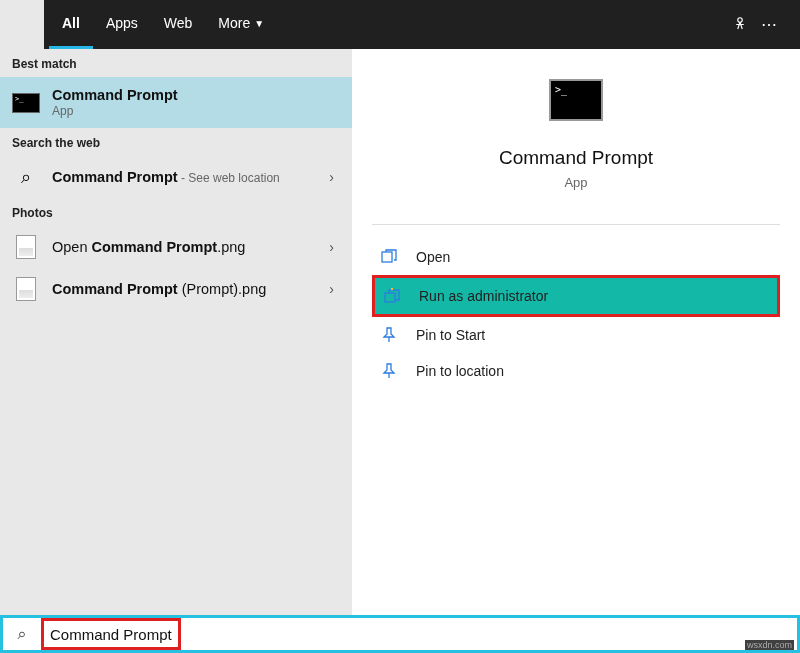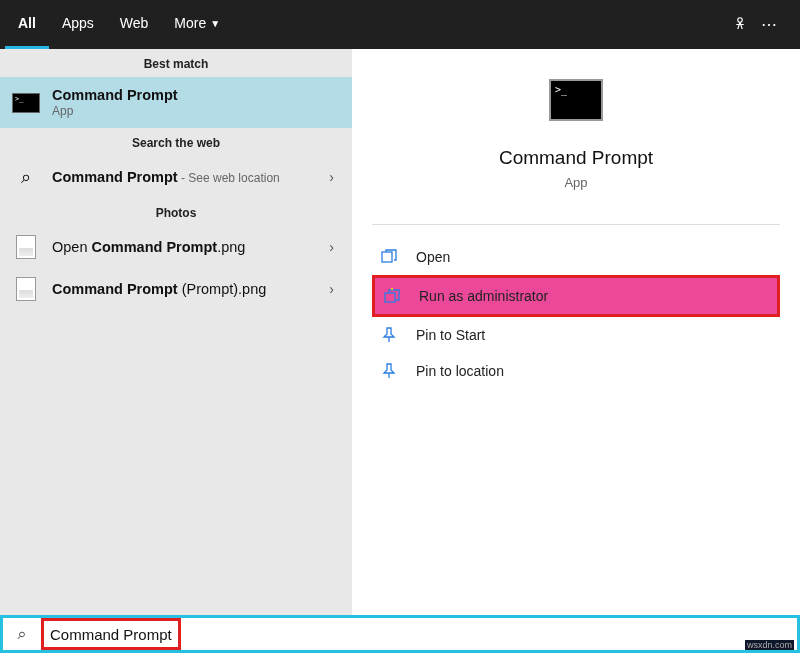--- a/index.html
+++ b/index.html
@@ -1,32 +1,32 @@
 <!DOCTYPE html>
 <html><head>
   <meta charset="utf-8">
   <style>
     * { margin: 0; padding: 0; box-sizing: border-box; font-family: "Segoe UI", Arial, sans-serif; }
     body { width: 800px; height: 653px; background: #e8e8e8; overflow: hidden; position: relative; }
 
     
-    .header { height: 49px; background: #202020; display: flex; align-items: center; padding: 0 5px; color: #fff; }
+    .header { height: 49px; background: #202020; display: flex; align-items: center; padding: 0 5px; color: #fff; margin-left: 44px; }
     .tab-row { display: flex; align-items: center; height: 100%; }
     .tab { padding: 0 13px; height: 100%; display: flex; align-items: center; font-size: 14px; cursor: pointer; border-bottom: 3px solid transparent; }
     .tab.active { border-bottom: 3px solid #25b8e6; font-weight: 600; }
     .tab .chev { margin-left: 4px; font-size: 10px; }
     .header-right { margin-left: auto; display: flex; align-items: center; gap: 12px; padding-right: 18px; }
     .header-icon { font-size: 16px; cursor: pointer; }
 
     
     .main { display: flex; height: 566px; }
     .left { width: 352px; background: #e8e8e8; display: flex; flex-direction: column; }
     .right { flex: 1; background: #fff; }
 
-    .section-header { font-size: 12px; font-weight: 600; padding: 8px 27px 6px; color: #222; text-align: center; }
+    .section-header { font-size: 12px; font-weight: 600; padding: 8px 12px 6px; color: #222; }
 
     .result-row { display: flex; align-items: center; padding: 10px 12px; gap: 12px; cursor: pointer; position: relative; }
     .result-row.selected { background: #b3dce6; }
     .result-icon { width: 28px; height: 22px; flex-shrink: 0; display: flex; align-items: center; justify-content: center; }
     .cmd-icon { width: 28px; height: 20px; background: #000; border: 1px solid #666; position: relative; }
     .cmd-icon::before { content: ">_"; color: #fff; font-size: 7px; position: absolute; top: 1px; left: 2px; font-family: monospace; }
     .file-icon { width: 20px; height: 24px; border: 1px solid #999; background: #fff; position: relative; }
     .file-icon::after { content: ""; position: absolute; bottom: 2px; left: 2px; right: 2px; height: 8px; background: linear-gradient(#ddd,#eee); }
     .search-glyph { font-size: 18px; }
     .result-text { flex: 1; }
@@ -39,29 +39,29 @@
     
     .preview-header { text-align: center; padding: 30px 20px 20px; }
     .big-icon { width: 54px; height: 42px; background: #000; border: 2px solid #999; margin: 0 auto; position: relative; }
     .big-icon::before { content: ">_"; color: #fff; font-size: 10px; position: absolute; top: 3px; left: 4px; font-family: monospace; }
     .preview-title { font-size: 19px; margin-top: 26px; color: #111; }
     .preview-sub { font-size: 13px; color: #666; margin-top: 6px; }
     .divider { height: 1px; background: #ddd; margin: 14px 20px; }
 
     .actions { padding: 0 20px; }
     .action-row { display: flex; align-items: center; gap: 18px; padding: 9px 8px; font-size: 14px; color: #222; cursor: pointer; }
-    .action-row.highlight { border: 3px solid #e02020; background: #ec4899; }
+    .action-row.highlight { border: 3px solid #e02020; background: #14b8a6; }
     .action-icon { width: 18px; height: 18px; display: flex; align-items: center; justify-content: center; color: #2b7de0; font-size: 15px; }
 
     
     .footer { position: absolute; bottom: 0; left: 0; width: 800px; height: 38px; border: 3px solid #26c0e0; background: #fff; display: flex; align-items: center; }
     .search-icon-box { width: 38px; text-align: center; font-size: 16px; color: #333; }
     .search-input-wrap { border: 3px solid #e02020; height: 32px; display: flex; align-items: center; padding: 0 2px; }
     .search-input { font-size: 15px; color: #111; padding: 2px 4px; }
-    .wm { position: absolute; bottom: 3px; right: 6px; font-size: 9px; color: #aaa; background: #0f172a; padding: 0 2px; }
+    .wm { position: absolute; bottom: 3px; right: 6px; font-size: 9px; color: #aaa; background: #404040; padding: 0 2px; }
   </style>
 </head>
 <body>
 
 <div class="header">
   <div class="tab-row">
     <div class="tab active">
         <span>All</span>
       </div>
     <div class="tab">

